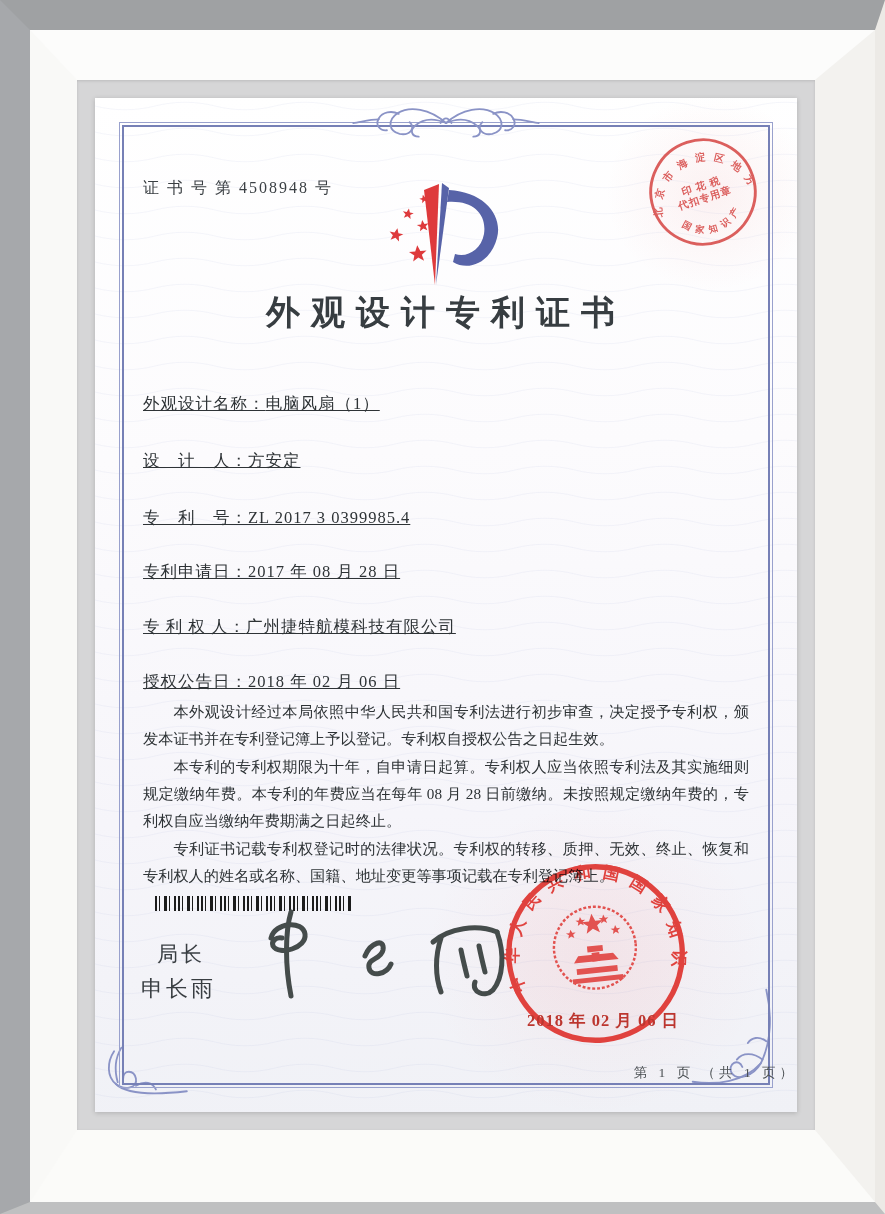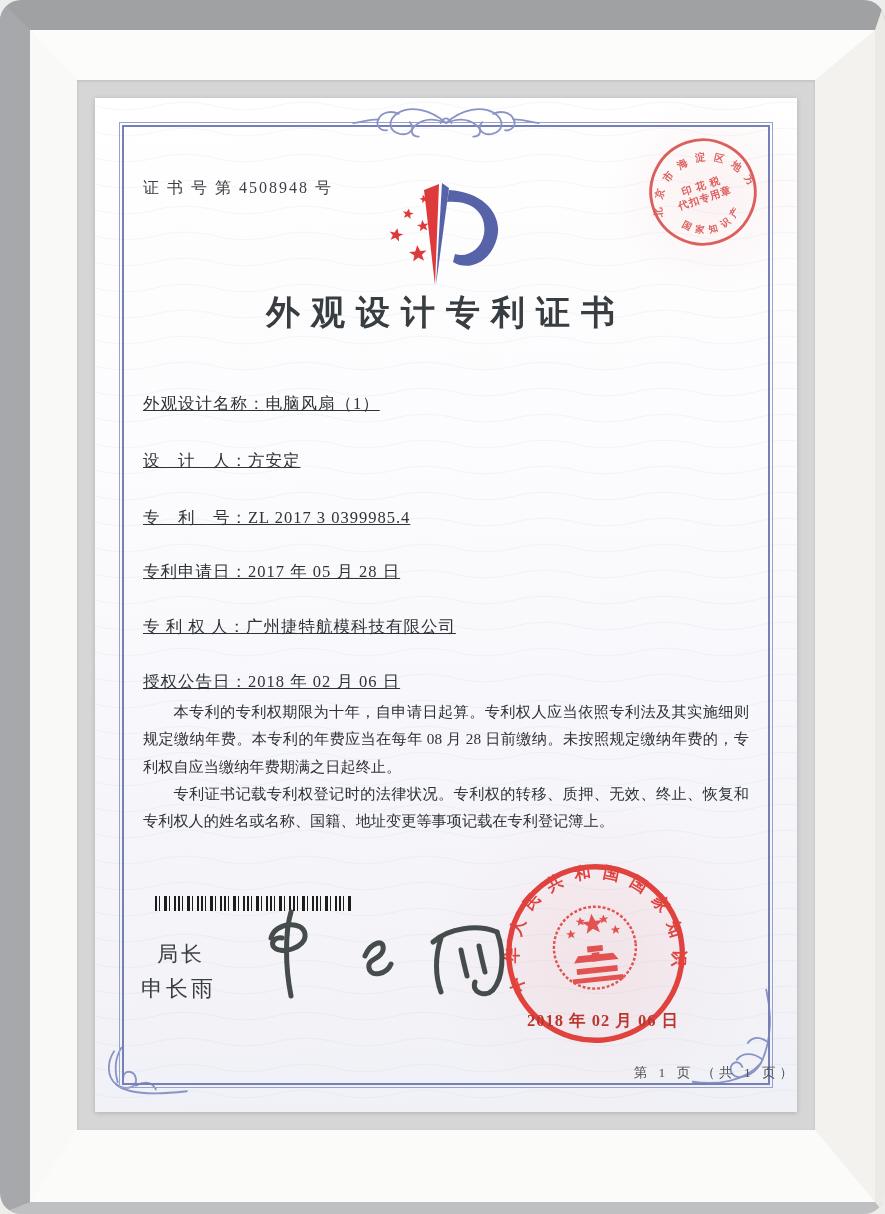--- a/index.html
+++ b/index.html
@@ -1,18 +1,18 @@
 <!DOCTYPE html>
 <html><head>
 <meta charset="utf-8">
 <style>
   html,body{margin:0;padding:0;background:#ededec;}
   *{box-sizing:border-box;}
   .scene{position:relative;width:885px;height:1214px;overflow:hidden;
-         font-family:"Liberation Serif","DejaVu Serif",serif;border-radius:21px;}
+         font-family:"Liberation Serif","DejaVu Serif",serif;}
   
   .frame-edge{position:absolute;inset:0;border-style:solid;
     border-width:30px 10px 12px 30px;
     border-color:#9fa1a3 #eceae6 #bfc0c1 #a6a8ab;
     background:linear-gradient(135deg,#fdfdfc 0%,#fbfbf9 45%,#f4f3f0 100%);}
   .frame-face{position:absolute;left:30px;top:30px;right:10px;bottom:12px;
     border-style:solid;border-width:50px 60px 72px 47px;
     border-color:#fcfcfb #f3f2ef #fbfbf9 #f9f9f7;
     background:#d6d6d6;}
   .mat{position:absolute;left:77px;top:80px;right:70px;bottom:84px;
@@ -168,25 +168,26 @@
           <use href="#star" transform="translate(29,53) scale(0.7) rotate(12)"></use>
           <use href="#star" transform="translate(51,72) scale(0.88) rotate(-5)"></use>
         </g>
       </svg>
 
       <div class="title">外观设计专利证书</div>
 
       <div class="field" style="top:295px"><span>外观设计名称：</span><span>电脑风扇（1）</span></div>
       <div class="field" style="top:352px"><span>设　计　人：</span><span>方安定</span></div>
       <div class="field" style="top:409px"><span>专　利　号：</span><span>ZL 2017 3 0399985.4</span></div>
-      <div class="field" style="top:463px"><span>专利申请日：</span><span>2017 年 05 月 28 日</span></div>
+      <div class="field" style="top:463px"><span>专利申请日：</span><span>2017 年 08 月 28 日</span></div>
       <div class="field" style="top:518px"><span>专 利 权 人：</span><span>广州捷特航模科技有限公司</span></div>
       <div class="field" style="top:573px"><span>授权公告日：</span><span>2018 年 02 月 06 日</span></div>
 
       <div class="paras">
+        <p>本外观设计经过本局依照中华人民共和国专利法进行初步审查，决定授予专利权，颁发本证书并在专利登记簿上予以登记。专利权自授权公告之日起生效。</p>
         <p>本专利的专利权期限为十年，自申请日起算。专利权人应当依照专利法及其实施细则规定缴纳年费。本专利的年费应当在每年 08 月 28 日前缴纳。未按照规定缴纳年费的，专利权自应当缴纳年费期满之日起终止。</p>
         <p>专利证书记载专利权登记时的法律状况。专利权的转移、质押、无效、终止、恢复和专利权人的姓名或名称、国籍、地址变更等事项记载在专利登记簿上。</p>
       </div>
 
       <div class="barcode"></div>
 
       <div class="issuer-title">局长</div>
       <div class="issuer-name">申长雨</div>
 
       <svg class="signature" width="320" height="110" viewBox="0 0 320 110">

